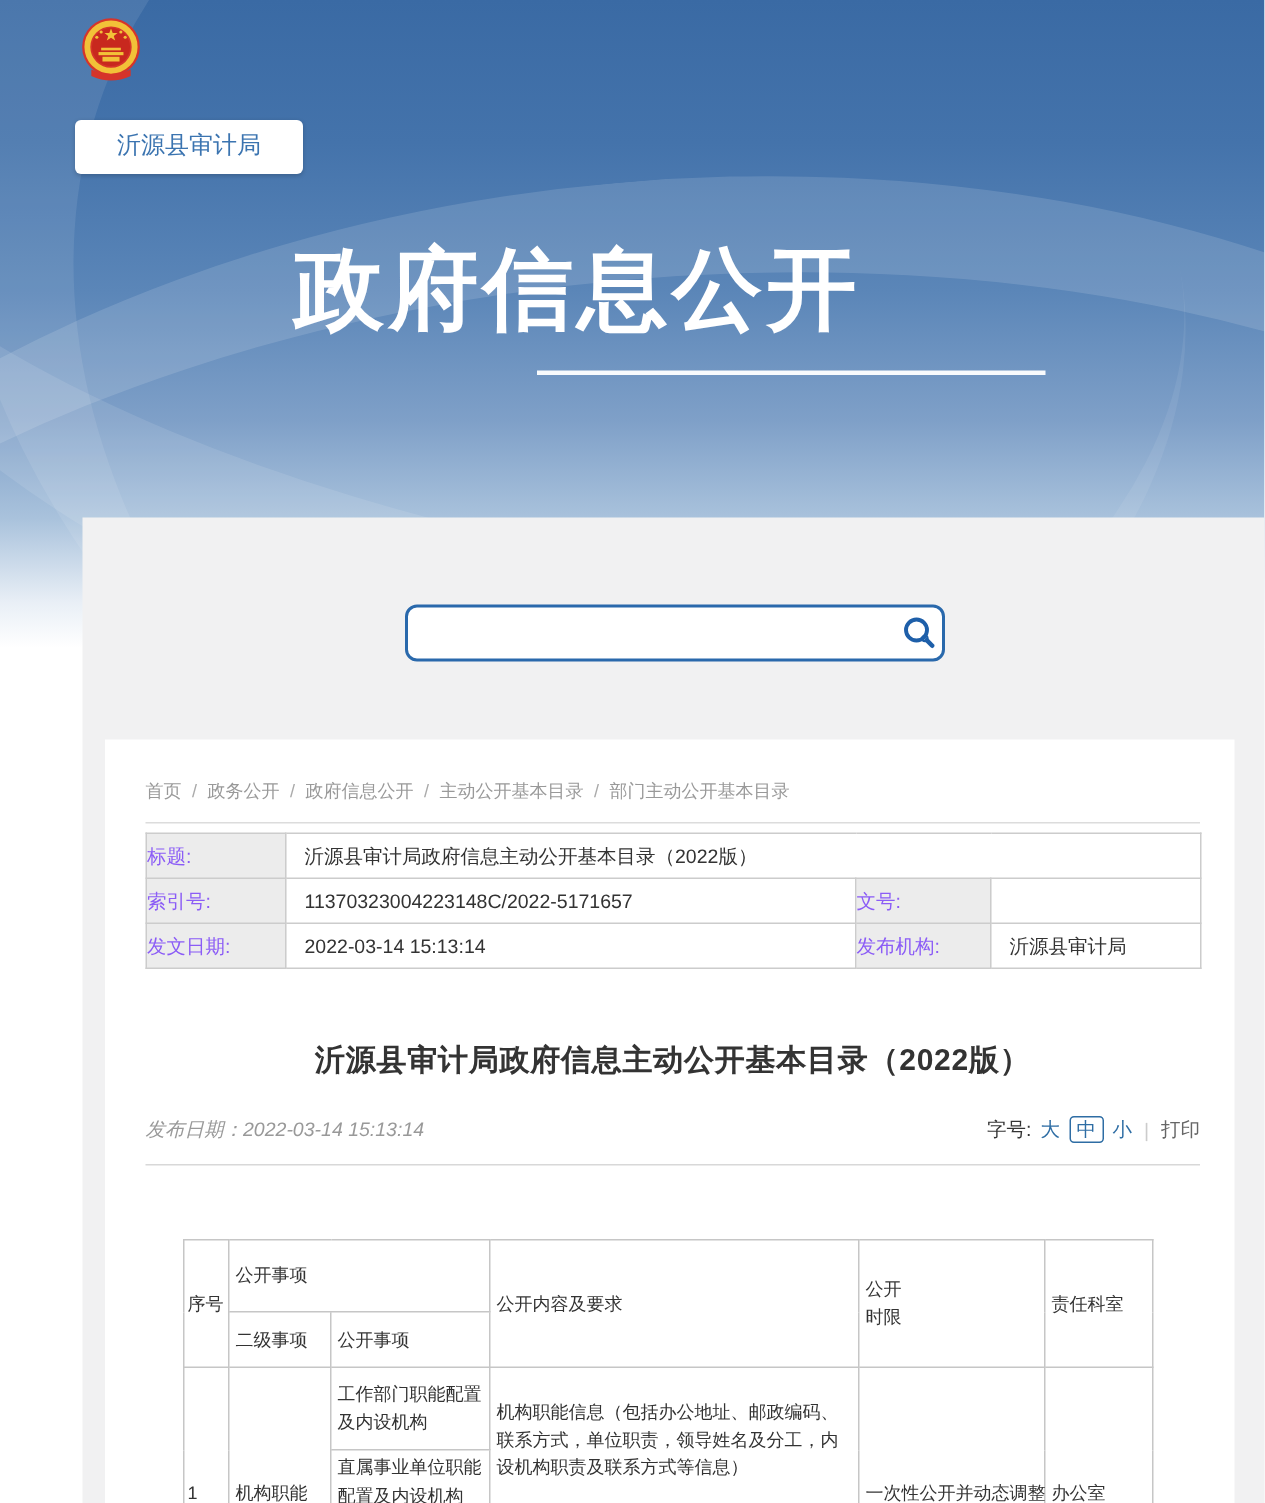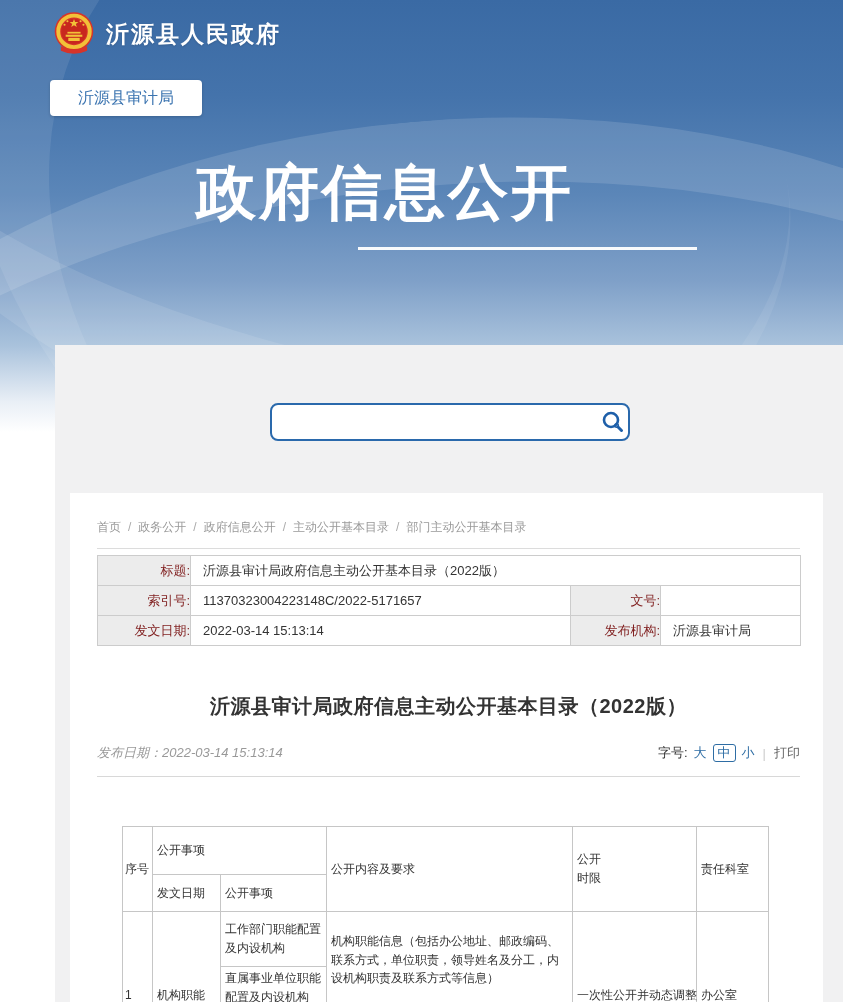--- a/index.html
+++ b/index.html
@@ -50,21 +50,21 @@
   
   .panel{position:absolute;left:70px;top:493px;width:753px;height:560px;background:#ffffff;z-index:3;}
   .panel-inner{padding:0 23px 0 27px;}
 
   .breadcrumb{padding-top:26px;padding-bottom:12px;border-bottom:1px solid #dcdcdc;font-size:12px;color:#999;}
   .breadcrumb a{color:#999;text-decoration:none;cursor:pointer;}
   .breadcrumb .sep{margin:0 7px;color:#aaa;}
 
   table.meta{border-collapse:collapse;table-layout:fixed;width:703px;margin-top:6px;font-size:13px;}
   table.meta td{border:1px solid #cccccc;height:29px;padding:0;color:#333;}
-  table.meta td.lbl{background:#ececec;text-align:right;color:#7f1d1d;}
+  table.meta td.lbl{background:#ececec;text-align:left;color:#8b5cf6;}
   table.meta td.val{text-align:left;padding-left:12px;background:#fff;}
 
   .article-title{margin-top:47px;text-align:center;font-size:20px;font-weight:bold;color:#333;letter-spacing:0.5px;}
 
   .meta-line{margin-top:23px;display:flex;justify-content:space-between;align-items:center;font-size:13px;height:20px;}
   .pub-date{color:#999;font-style:italic;}
   .fontsize-ctrl{display:flex;align-items:center;gap:6px;color:#333;}
   .fontsize-ctrl .fs{color:#2e6da4;cursor:pointer;}
   .fontsize-ctrl .fs-active{border:1px solid #2e6da4;border-radius:3px;padding:0 4px;line-height:16px;}
   .fontsize-ctrl .divider{color:#ccc;margin:0 2px;}
@@ -106,21 +106,20 @@
         <circle cx="16.5" cy="11.5" r="1.2" fill="#f2c138"></circle>
         <circle cx="13.2" cy="15.5" r="1.2" fill="#f2c138"></circle>
         <circle cx="31.5" cy="11.5" r="1.2" fill="#f2c138"></circle>
         <circle cx="34.8" cy="15.5" r="1.2" fill="#f2c138"></circle>
         <rect x="16.5" y="23.5" width="15" height="2" fill="#f2c138"></rect>
         <rect x="14.5" y="26.8" width="19" height="2.4" fill="#f2c138"></rect>
         <rect x="17.5" y="30.4" width="13" height="3.6" fill="#f2c138"></rect>
         <path d="M9 40 Q24 47 39 40 L39 45 Q24 52 9 45 Z" fill="#d6342a"></path>
       </svg>
     </span>
-    <span class="site-title">沂源县人民政府</span>
   </div>
 
   <div class="dept-badge">沂源县审计局</div>
 
   <div class="banner-title">政府信息公开</div>
   <div class="banner-underline"></div>
 
   <div class="content-bg"></div>
 
   <div class="search-box">
@@ -199,21 +198,21 @@
           <tbody>
               <tr class="h-r1">
             <th rowspan="2" style="padding:2px 2px;">序号</th>
             <th colspan="2">公开事项</th>
             <th rowspan="2">公开内容及要求</th>
             <th rowspan="2" class="pre">公开
 时限</th>
             <th rowspan="2">责任科室</th>
           </tr>
           <tr class="h-r2">
-            <th>发文日期</th>
+            <th>二级事项</th>
             <th>公开事项</th>
           </tr>
           <tr class="b-a">
             <td rowspan="3" style="padding:2px 2px;">1</td>
             <td rowspan="3">机构职能</td>
             <td>工作部门职能配置及内设机构</td>
             <td rowspan="2">机构职能信息（包括办公地址、邮政编码、联系方式，单位职责，领导姓名及分工，内设机构职责及联系方式等信息）</td>
             <td rowspan="3" class="nowrap">一次性公开并动态调整</td>
             <td rowspan="3">办公室</td>
           </tr>

